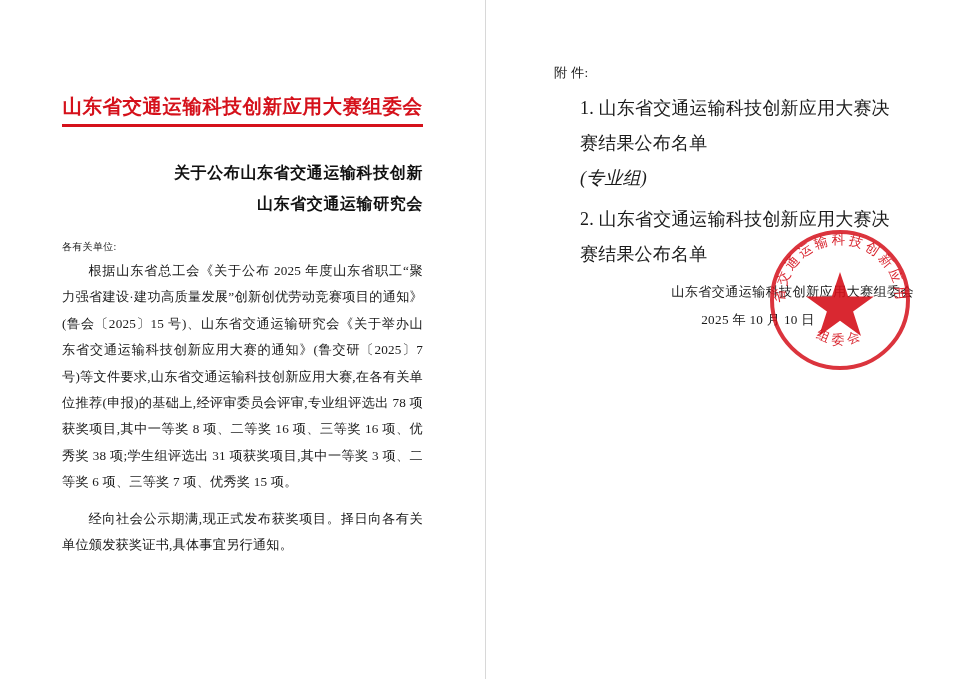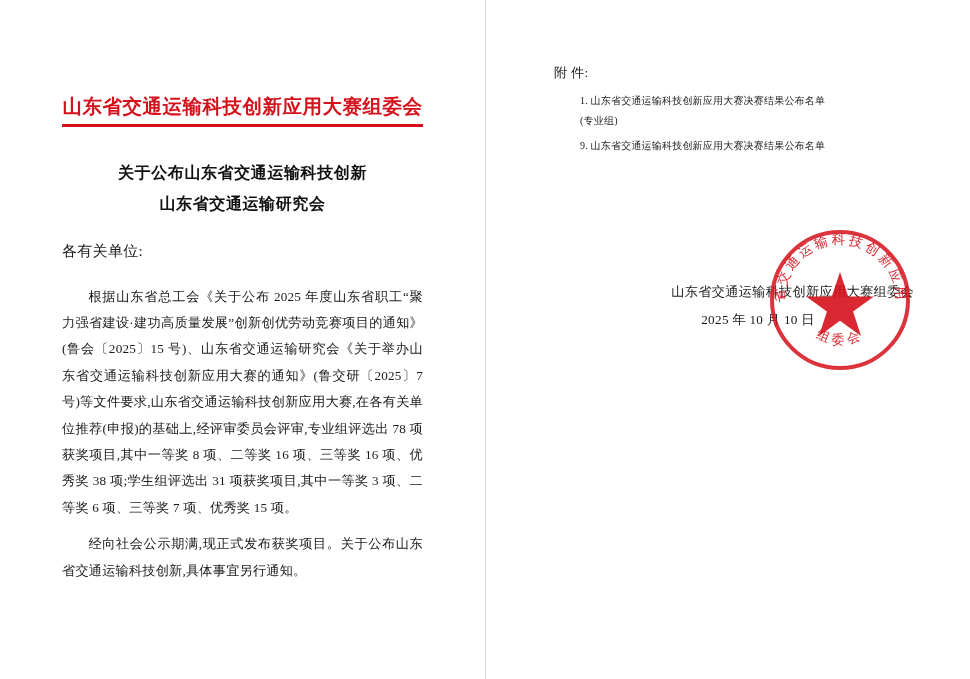--- a/index.html
+++ b/index.html
@@ -50,35 +50,35 @@
     white-space: nowrap;
   }
   .red-rule {
     margin: 7px auto 0 auto;
     width: 100%;
     height: 2.2px;
     background: #d5111b;
   }
   .doc-title {
     margin-top: 30px;
-    text-align: center;
+    text-align: right;
     font-weight: bold;
     font-size: 16px;
     line-height: 1.95;
     letter-spacing: 0.6px;
     color: #111;
   }
   .salutation {
     margin-top: 18px;
-    font-size: 15px;
+    font-size: 10px;
     line-height: 1.9;
     letter-spacing: 0.3px;
   }
   .body-para {
-    margin-top: 18px;
+    margin-top: 2px;
     font-size: 13.2px;
     line-height: 2.0;
     letter-spacing: 0.2px;
     text-indent: 2em;
     text-align: justify;
     text-justify: inter-ideograph;
   }
   .body-para.second {
     margin-top: 10px;
   }
@@ -93,31 +93,32 @@
     padding: 0 64px 0 68px;
   }
   .attach-label {
     margin-top: 60px;
     font-size: 13.2px;
     letter-spacing: 0.3px;
     line-height: 1.9;
   }
   .attach-item {
     margin-top: 6px;
-    font-size: 10px;
+    font-size: 18px;
     line-height: 1.95;
     letter-spacing: 0.2px;
     padding-left: 26px;
     text-indent: 0;
   }
   .attach-sub {
-    font-size: 10px;
+    font-size: 18px;
     line-height: 1.95;
     letter-spacing: 0.2px;
     padding-left: 26px;
+    font-style: italic;
   }
   .signature-block {
     position: absolute;
     right: 56px;
     top: 278px;
     text-align: left;
     font-size: 13.2px;
     line-height: 2.1;
     letter-spacing: 0.3px;
     white-space: nowrap;
@@ -154,32 +155,32 @@
 
     <div class="doc-title">
       <div>关于公布山东省交通运输科技创新</div>
       <div>山东省交通运输研究会</div>
     </div>
 
     <div class="salutation">各有关单位:</div>
 
     <div class="body-para">根据山东省总工会《关于公布 2025 年度山东省职工“聚力强省建设·建功高质量发展”创新创优劳动竞赛项目的通知》(鲁会〔2025〕15 号)、山东省交通运输研究会《关于举办山东省交通运输科技创新应用大赛的通知》(鲁交研〔2025〕7 号)等文件要求,山东省交通运输科技创新应用大赛,在各有关单位推荐(申报)的基础上,经评审委员会评审,专业组评选出 78 项获奖项目,其中一等奖 8 项、二等奖 16 项、三等奖 16 项、优秀奖 38 项;学生组评选出 31 项获奖项目,其中一等奖 3 项、二等奖 6 项、三等奖 7 项、优秀奖 15 项。</div>
 
-    <div class="body-para second">经向社会公示期满,现正式发布获奖项目。关于公布山东省交通运输科技创新,具体事宜另行通知。</div>
+    <div class="body-para second">经向社会公示期满,现正式发布获奖项目。择日向各有关单位颁发获奖证书,具体事宜另行通知。</div>
 
   </div>
 
   <div class="right">
 
     <div class="attach-label">附 件:</div>
 
     <div class="attach-item">1. 山东省交通运输科技创新应用大赛决赛结果公布名单</div>
     <div class="attach-sub">(专业组)</div>
 
-    <div class="attach-item">9. 山东省交通运输科技创新应用大赛决赛结果公布名单</div>
+    <div class="attach-item">2. 山东省交通运输科技创新应用大赛决赛结果公布名单</div>
 
   </div>
 
   <div class="signature-block">
     <div>山东省交通运输科技创新应用大赛组委会</div>
     <div class="sig-date">2025 年 10 月 10 日</div>
   </div>
 
   <div class="seal">
     <svg width="144" height="144" viewBox="0 0 144 144" xmlns="http://www.w3.org/2000/svg">

